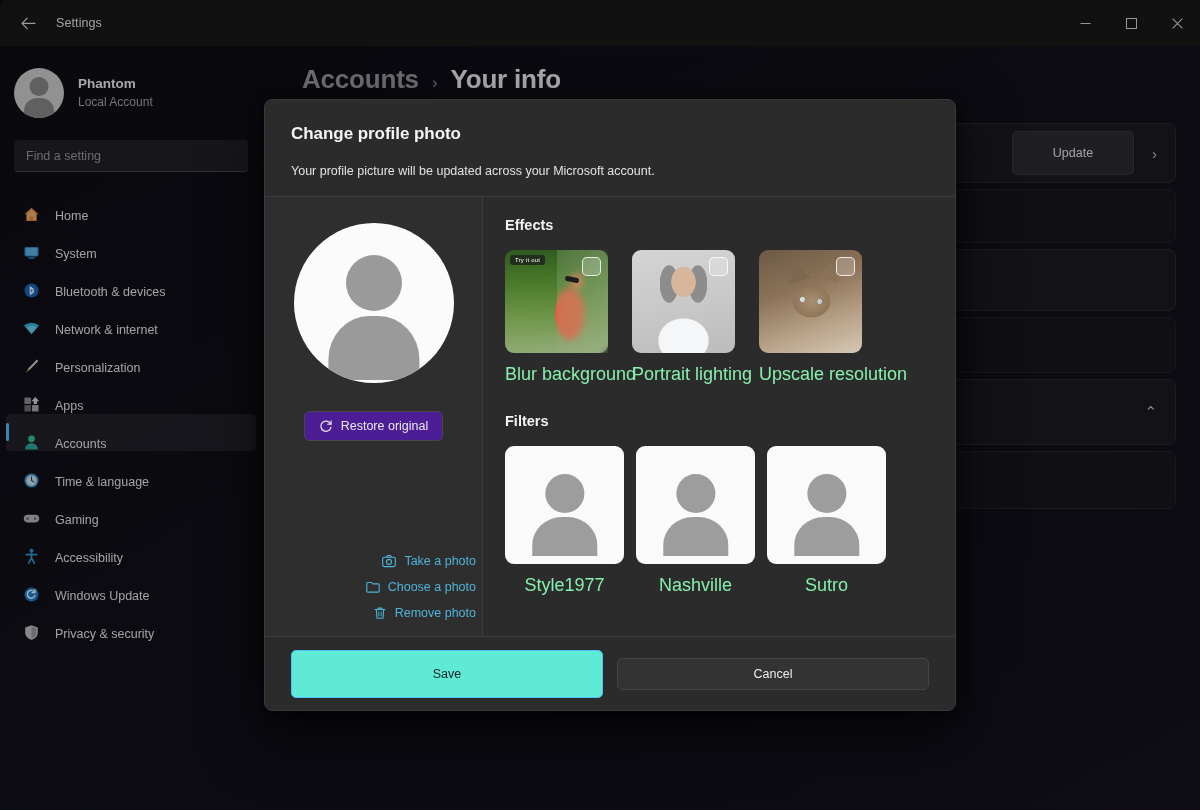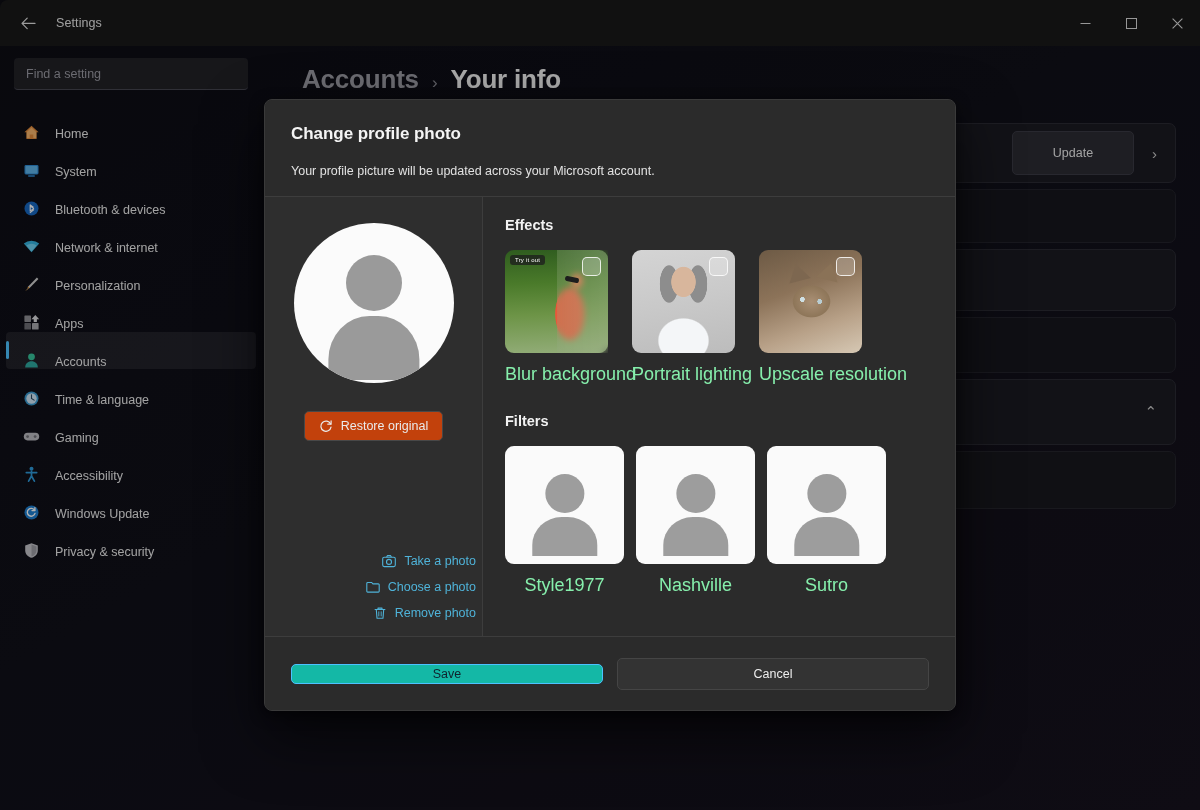--- a/index.html
+++ b/index.html
@@ -214,21 +214,21 @@
   .avatar-lg .body {
     position: absolute; left: 50%; top: 58%;
     transform: translateX(-50%);
     width: 57%; height: 40%;
     border-radius: 45% 45% 0 0 / 68% 68% 0 0;
     background: #9a9a9a;
   }
   .btn-restore {
     margin-top: 28px;
     height: 30px; padding: 0 14px;
-    background: #c2410c; border: 1px solid #484848;
+    background: #4c1d95; border: 1px solid #484848;
     border-radius: 5px;
     display: flex; align-items: center; gap: 8px;
     font-size: 12.5px; color: #eaeaea;
     cursor: pointer;
   }
   .link-stack {
     margin-top: auto; margin-bottom: 14px;
     display: flex; flex-direction: column; align-items: flex-end; gap: 8px;
     width: 100%;
   }
@@ -299,22 +299,22 @@
 
   .dlg-foot {
     flex: none;
     height: 74px;
     background: #2b2b2b;
     border-top: 1px solid #3d3d3d;
     display: flex; align-items: center; gap: 14px;
     padding: 0 26px;
   }
   .btn-save {
-    flex: 1; height: 20px; border-radius: 5px;
-    background: #14b8a6; border: 1px solid #4cc2ff;
+    flex: 1; height: 48px; border-radius: 5px;
+    background: #5eead4; border: 1px solid #4cc2ff;
     color: #10232e; font-size: 12.5px;
     display: flex; align-items: center; justify-content: center;
     cursor: pointer;
   }
   .btn-cancel {
     flex: 1; height: 32px; border-radius: 5px;
     background: #333333; border: 1px solid #454545;
     color: #ededed; font-size: 12.5px;
     display: flex; align-items: center; justify-content: center;
     cursor: pointer;
@@ -392,20 +392,30 @@
     </div>
     <div class="tb-btn close">
       <svg width="11" height="11" viewBox="0 0 11 11">
         <path d="M0.6 0.6 L10.4 10.4 M10.4 0.6 L0.6 10.4" stroke="#d8d8d8" stroke-width="1.1"></path>
       </svg>
     </div>
   </div>
 
   <div class="sidebar">
 
+    <div class="profile">
+      <div class="avatar-sm">
+        <div class="head"></div>
+        <div class="body"></div>
+      </div>
+      <div class="profile-text">
+        <div class="profile-name">Phantom</div>
+        <div class="profile-sub">Local Account</div>
+      </div>
+    </div>
 
     <div class="searchbox">
       <input type="text" placeholder="Find a setting" style="">
     </div>
 
     <div class="nav">
 
       <div class="nav-item">
         <span class="nav-icon">
           <svg width="17" height="17" viewBox="0 0 17 17">

